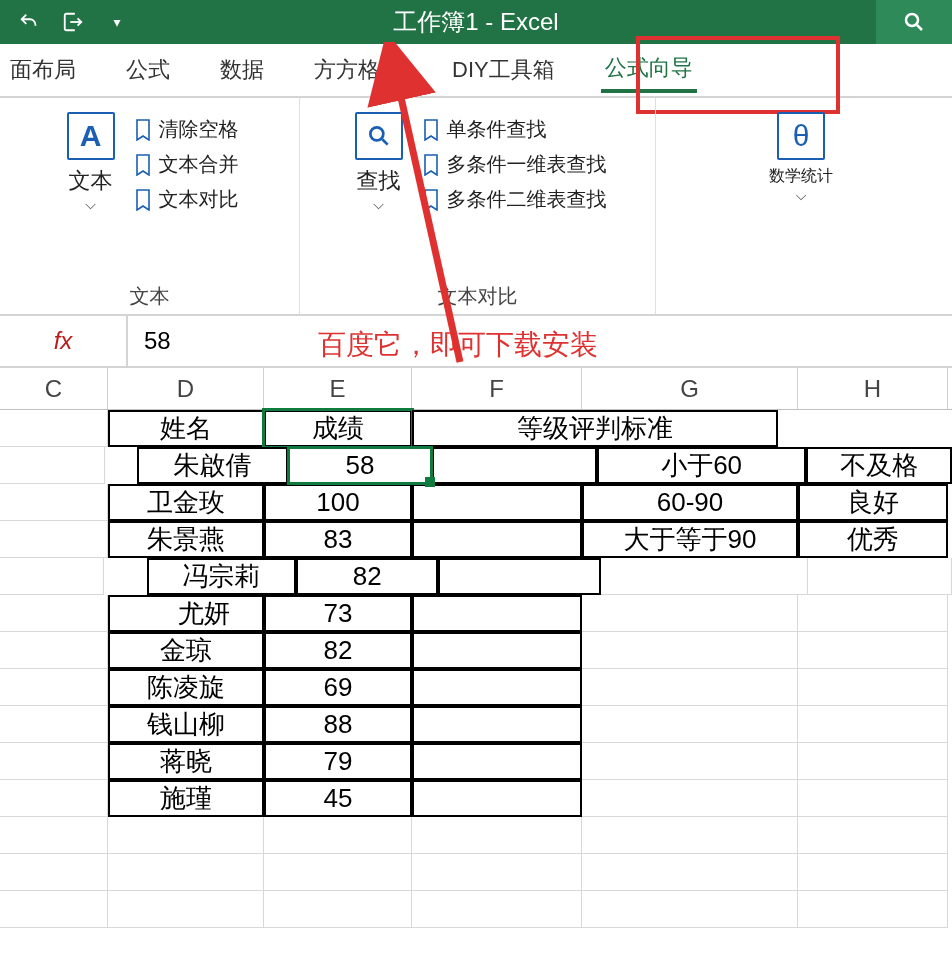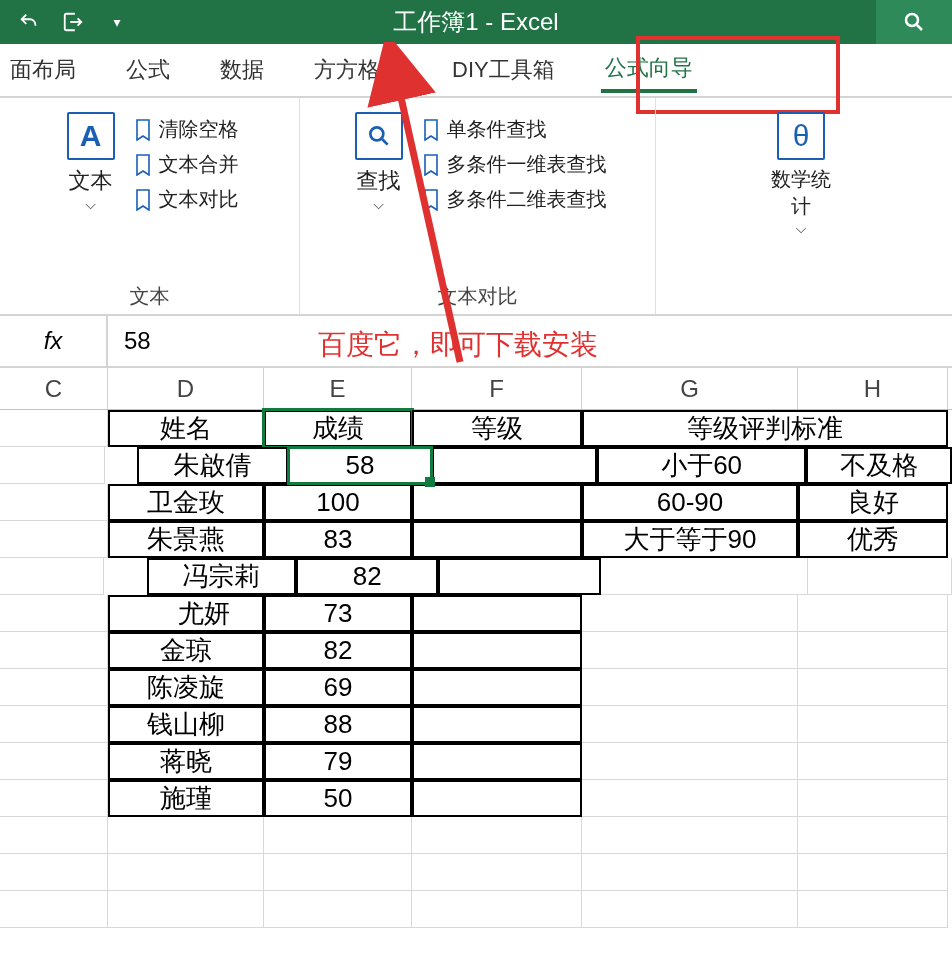--- a/index.html
+++ b/index.html
@@ -18,21 +18,21 @@
   .group-body { flex: 1; display: flex; align-items: flex-start; gap: 14px; }
   .group-label { font-size: 20px; color: #444; padding-top: 6px; }
   .big-btn { display: flex; flex-direction: column; align-items: center; width: 60px; }
   .big-btn .big-icon { width: 48px; height: 48px; border: 2.5px solid #1a5fb4; border-radius: 2px; display: flex; align-items: center; justify-content: center; margin-top: 6px; }
   .big-btn .big-label { font-size: 22px; margin-top: 6px; }
   .big-btn .drop { font-size: 14px; color: #555; }
   .cmd-list { display: flex; flex-direction: column; gap: 8px; padding-top: 10px; }
   .cmd { display: flex; align-items: center; gap: 8px; font-size: 20px; }
   .bookmark { width: 16px; height: 22px; }
   .formula-bar { height: 52px; border-bottom: 2px solid #d4d4d4; display: flex; align-items: center; font-size: 24px; position: relative; }
-  .fx-box { width: 108px; border-right: 2px solid #d4d4d4; height: 100%; display:flex; align-items:center; justify-content:center; font-style: italic; color:#000000; }
+  .fx-box { width: 128px; border-right: 2px solid #d4d4d4; height: 100%; display:flex; align-items:center; justify-content:center; font-style: italic; color:#b91c1c; }
   .fb-input { flex:1; padding-left: 16px; }
   .anno-red { position:absolute; color:#e03131; font-size:28px; font-weight:500; }
   .grid { position:relative; }
   .col-headers { display:flex; height:42px; border-bottom:1.5px solid #c2c2c2; }
   .ch { border-right:1px solid #d0d0d0; display:flex; align-items:center; justify-content:center; font-size:24px; color:#444; background:#fff; }
   .rows { }
   .row { display:flex; height:37px; }
   .cell { border-right:1px solid #d8d8d8; border-bottom:1px solid #d8d8d8; display:flex; align-items:center; justify-content:center; font-size:24px; background:#fff; }
   .b { border:2px solid #000; display:flex; align-items:center; justify-content:center; font-size:26px; background:#fff; }
   .arrow { position:absolute; pointer-events:none; }
@@ -147,21 +147,21 @@
     </div>
     <div class="group-label">文本对比</div>
   </div>
 
   <div class="group" style="width:290px; border-right:none;">
     <div class="group-body">
       <div class="big-btn" style="width:74px;">
         <div class="big-icon">
             <span style="color:#1a5fb4;font-size:30px;">θ</span>
           </div>
-        <div class="big-label" style="font-size:20px; text-align:center;">数学统计</div>
+        <div class="big-label" style="font-size:16px; text-align:center;">数学统计</div>
         <div class="drop">⌵</div>
       </div>
     </div>
     <div class="group-label">&nbsp;</div>
   </div>
 
   <svg class="arrow" style="left:320px; top:-56px; width:200px; height:340px;">
     <defs>
         <marker id="ah" markerWidth="10" markerHeight="10" refX="5" refY="5" orient="auto">
           <path d="M0,0 L10,5 L0,10 z" fill="#e03131"></path>
@@ -184,21 +184,20 @@
       <div class="ch" style="width: 148px;">E</div>
       <div class="ch" style="width: 170px;">F</div>
       <div class="ch" style="width: 216px;">G</div>
       <div class="ch" style="width: 150px;">H</div>
     </div>
   <div class="rows" id="rows">
       <div class="row">
         <div class="cell" style="width: 108px; height: 37px;"></div>
         <div class="b" style="width: 156px; height: 37px;">姓名</div>
         <div class="b" style="width: 148px; height: 37px; outline: rgb(15, 123, 62) solid 3px; outline-offset: -1px;">成绩</div>
-        <div class="b" style="width: 170px; height: 37px;">等级</div>
         <div class="b" style="width: 366px; height: 37px;">等级评判标准</div>
       </div>
       <div class="row">
         <div class="cell" style="width: 108px; height: 37px;"></div>
         <div class="b" style="width: 156px; height: 37px; margin-left: 32px;">朱啟倩</div>
         <div class="b" style="width: 148px; height: 37px; outline: rgb(15, 123, 62) solid 3px; outline-offset: -2px; position: relative;">58<div class="handle" style="right: -5px; bottom: -5px;"></div></div>
         <div class="b" style="width: 170px; height: 37px;"></div>
         <div class="b" style="width: 216px; height: 37px;">小于60</div>
         <div class="b" style="width: 150px; height: 37px;">不及格</div>
       </div>
@@ -262,21 +261,21 @@
         <div class="cell" style="width: 108px; height: 37px;"></div>
         <div class="b" style="width: 156px; height: 37px;">蒋晓</div>
         <div class="b" style="width: 148px; height: 37px;">79</div>
         <div class="b" style="width: 170px; height: 37px;"></div>
         <div class="cell" style="width: 216px; height: 37px;"></div>
         <div class="cell" style="width: 150px; height: 37px;"></div>
       </div>
       <div class="row">
         <div class="cell" style="width: 108px; height: 37px;"></div>
         <div class="b" style="width: 156px; height: 37px;">施瑾</div>
-        <div class="b" style="width: 148px; height: 37px;">50</div>
+        <div class="b" style="width: 148px; height: 37px;">45</div>
         <div class="b" style="width: 170px; height: 37px;"></div>
         <div class="cell" style="width: 216px; height: 37px;"></div>
         <div class="cell" style="width: 150px; height: 37px;"></div>
       </div>
       <div class="row">
         <div class="cell" style="width: 108px; height: 37px;"></div>
         <div class="cell" style="width: 156px; height: 37px;"></div>
         <div class="cell" style="width: 148px; height: 37px;"></div>
         <div class="cell" style="width: 170px; height: 37px;"></div>
         <div class="cell" style="width: 216px; height: 37px;"></div>

